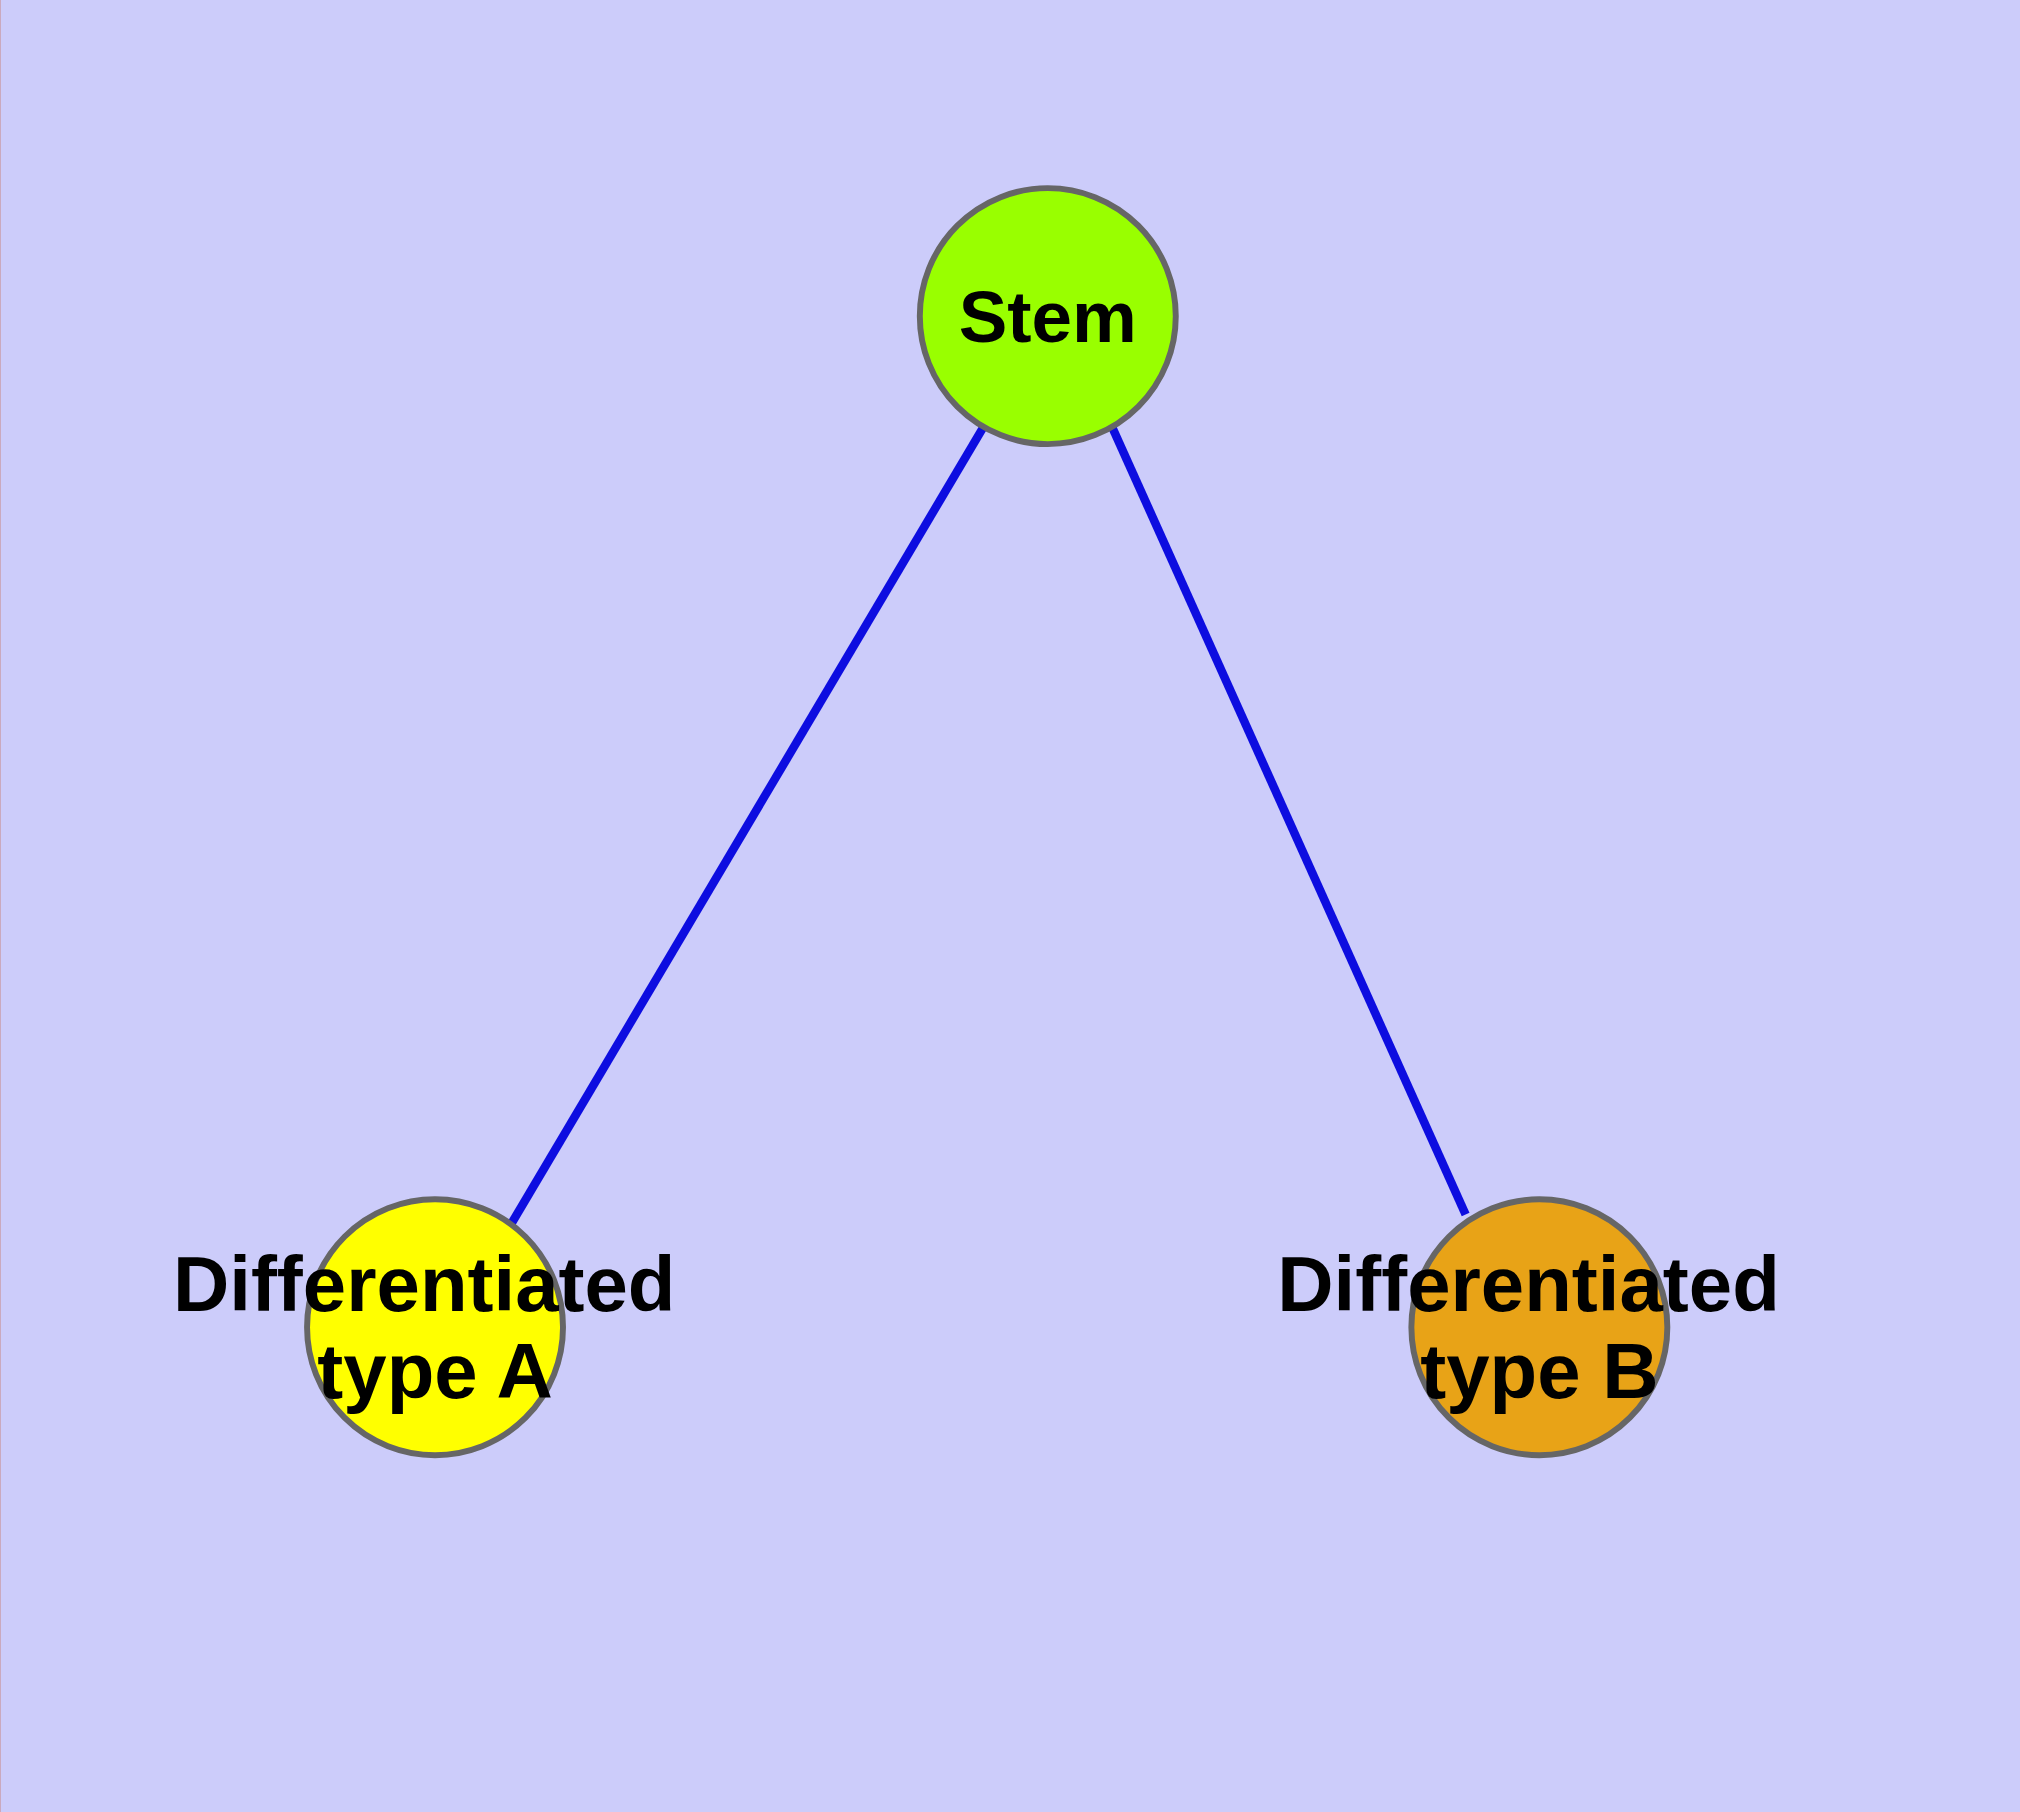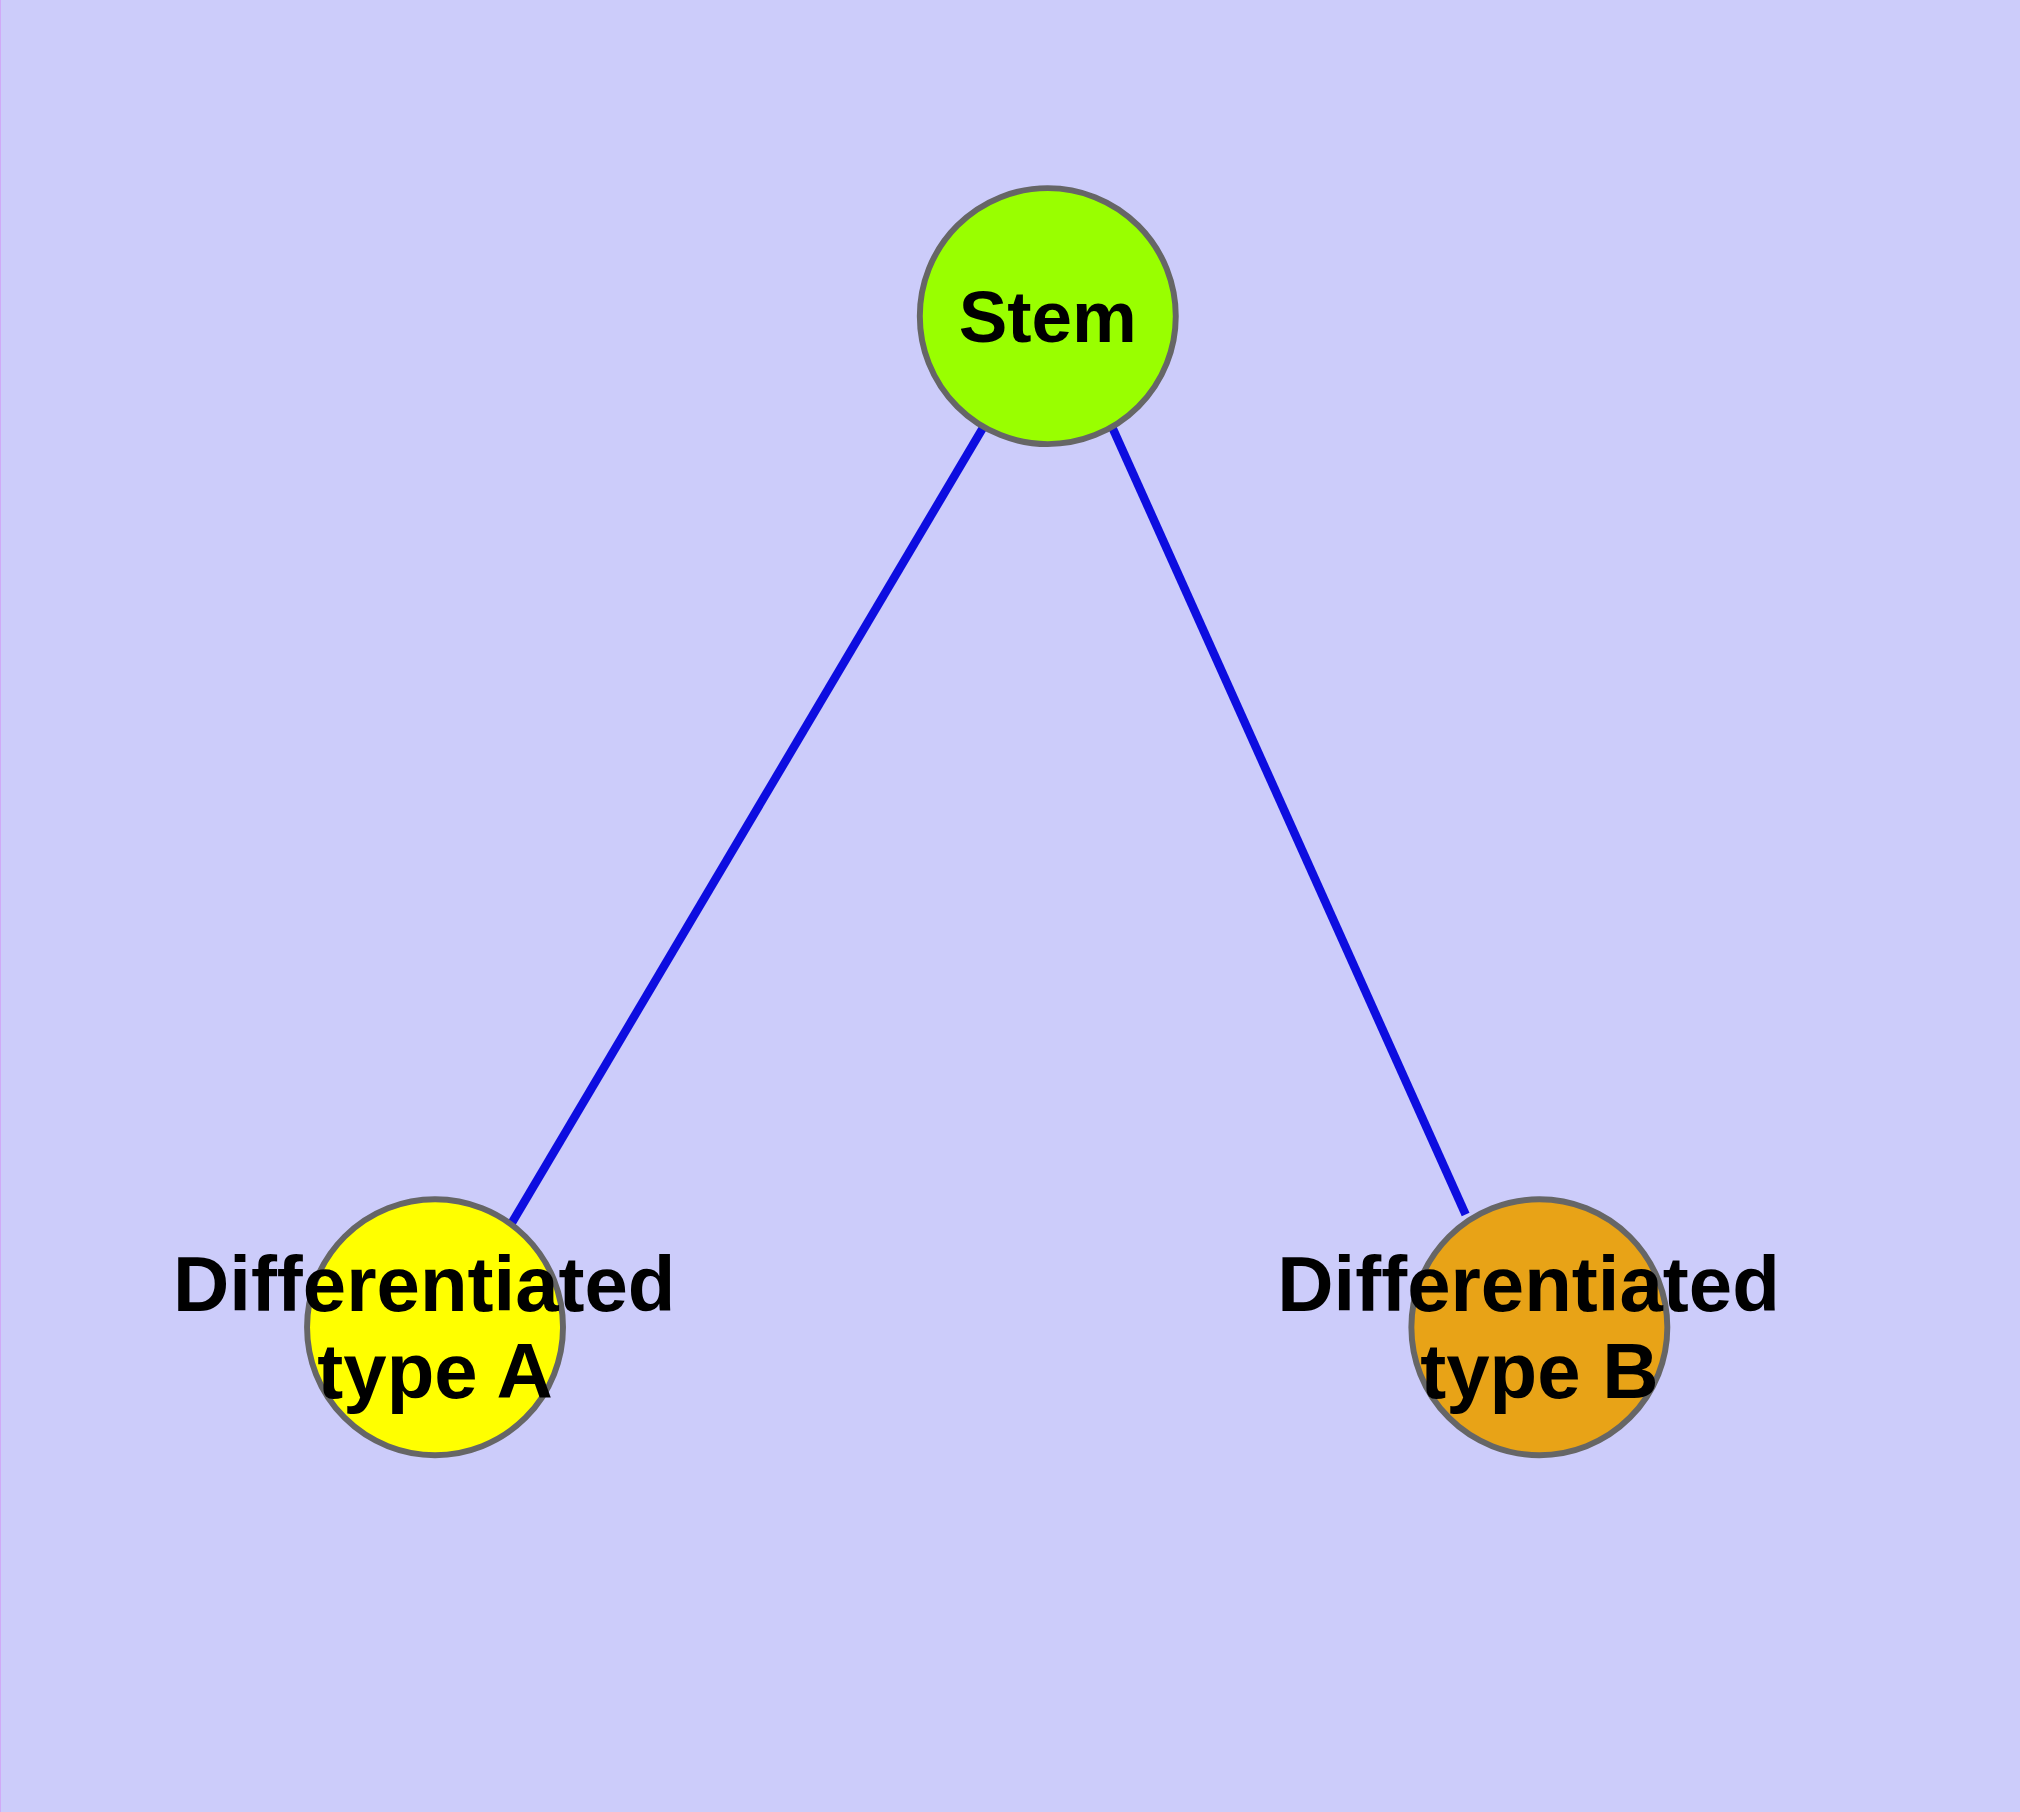--- a/index.html
+++ b/index.html
@@ -43,21 +43,21 @@
   .label-stem {
     font-size: 86px;
   }
   .label-leaf {
     font-size: 92px;
   }
 </style>
 </head>
 <body>
 
-<div id="stage" style="width: 2021px; height: 1812px; background: #d946ef;">
+<div id="stage" style="width: 2021px; height: 1812px; background: #c2410c;">
   <svg id="graph-svg" viewBox="0 0 2384 2138" xmlns="http://www.w3.org/2000/svg" style="width: 2021px; height: 1812px;">
 
     <rect id="bg-rect" x="0" y="0" width="2384" height="2138" fill="#ccccfa"></rect>
 
     <g id="edges-group">
       <line class="edge-line" id="edge-0" x1="1160" y1="504" x2="603" y2="1444" stroke="#0d0de0" stroke-width="10"></line>
       <line class="edge-line" id="edge-1" x1="1312" y1="504" x2="1729" y2="1433" stroke="#0d0de0" stroke-width="10"></line>
     </g>
 
     <g id="nodes-group">

